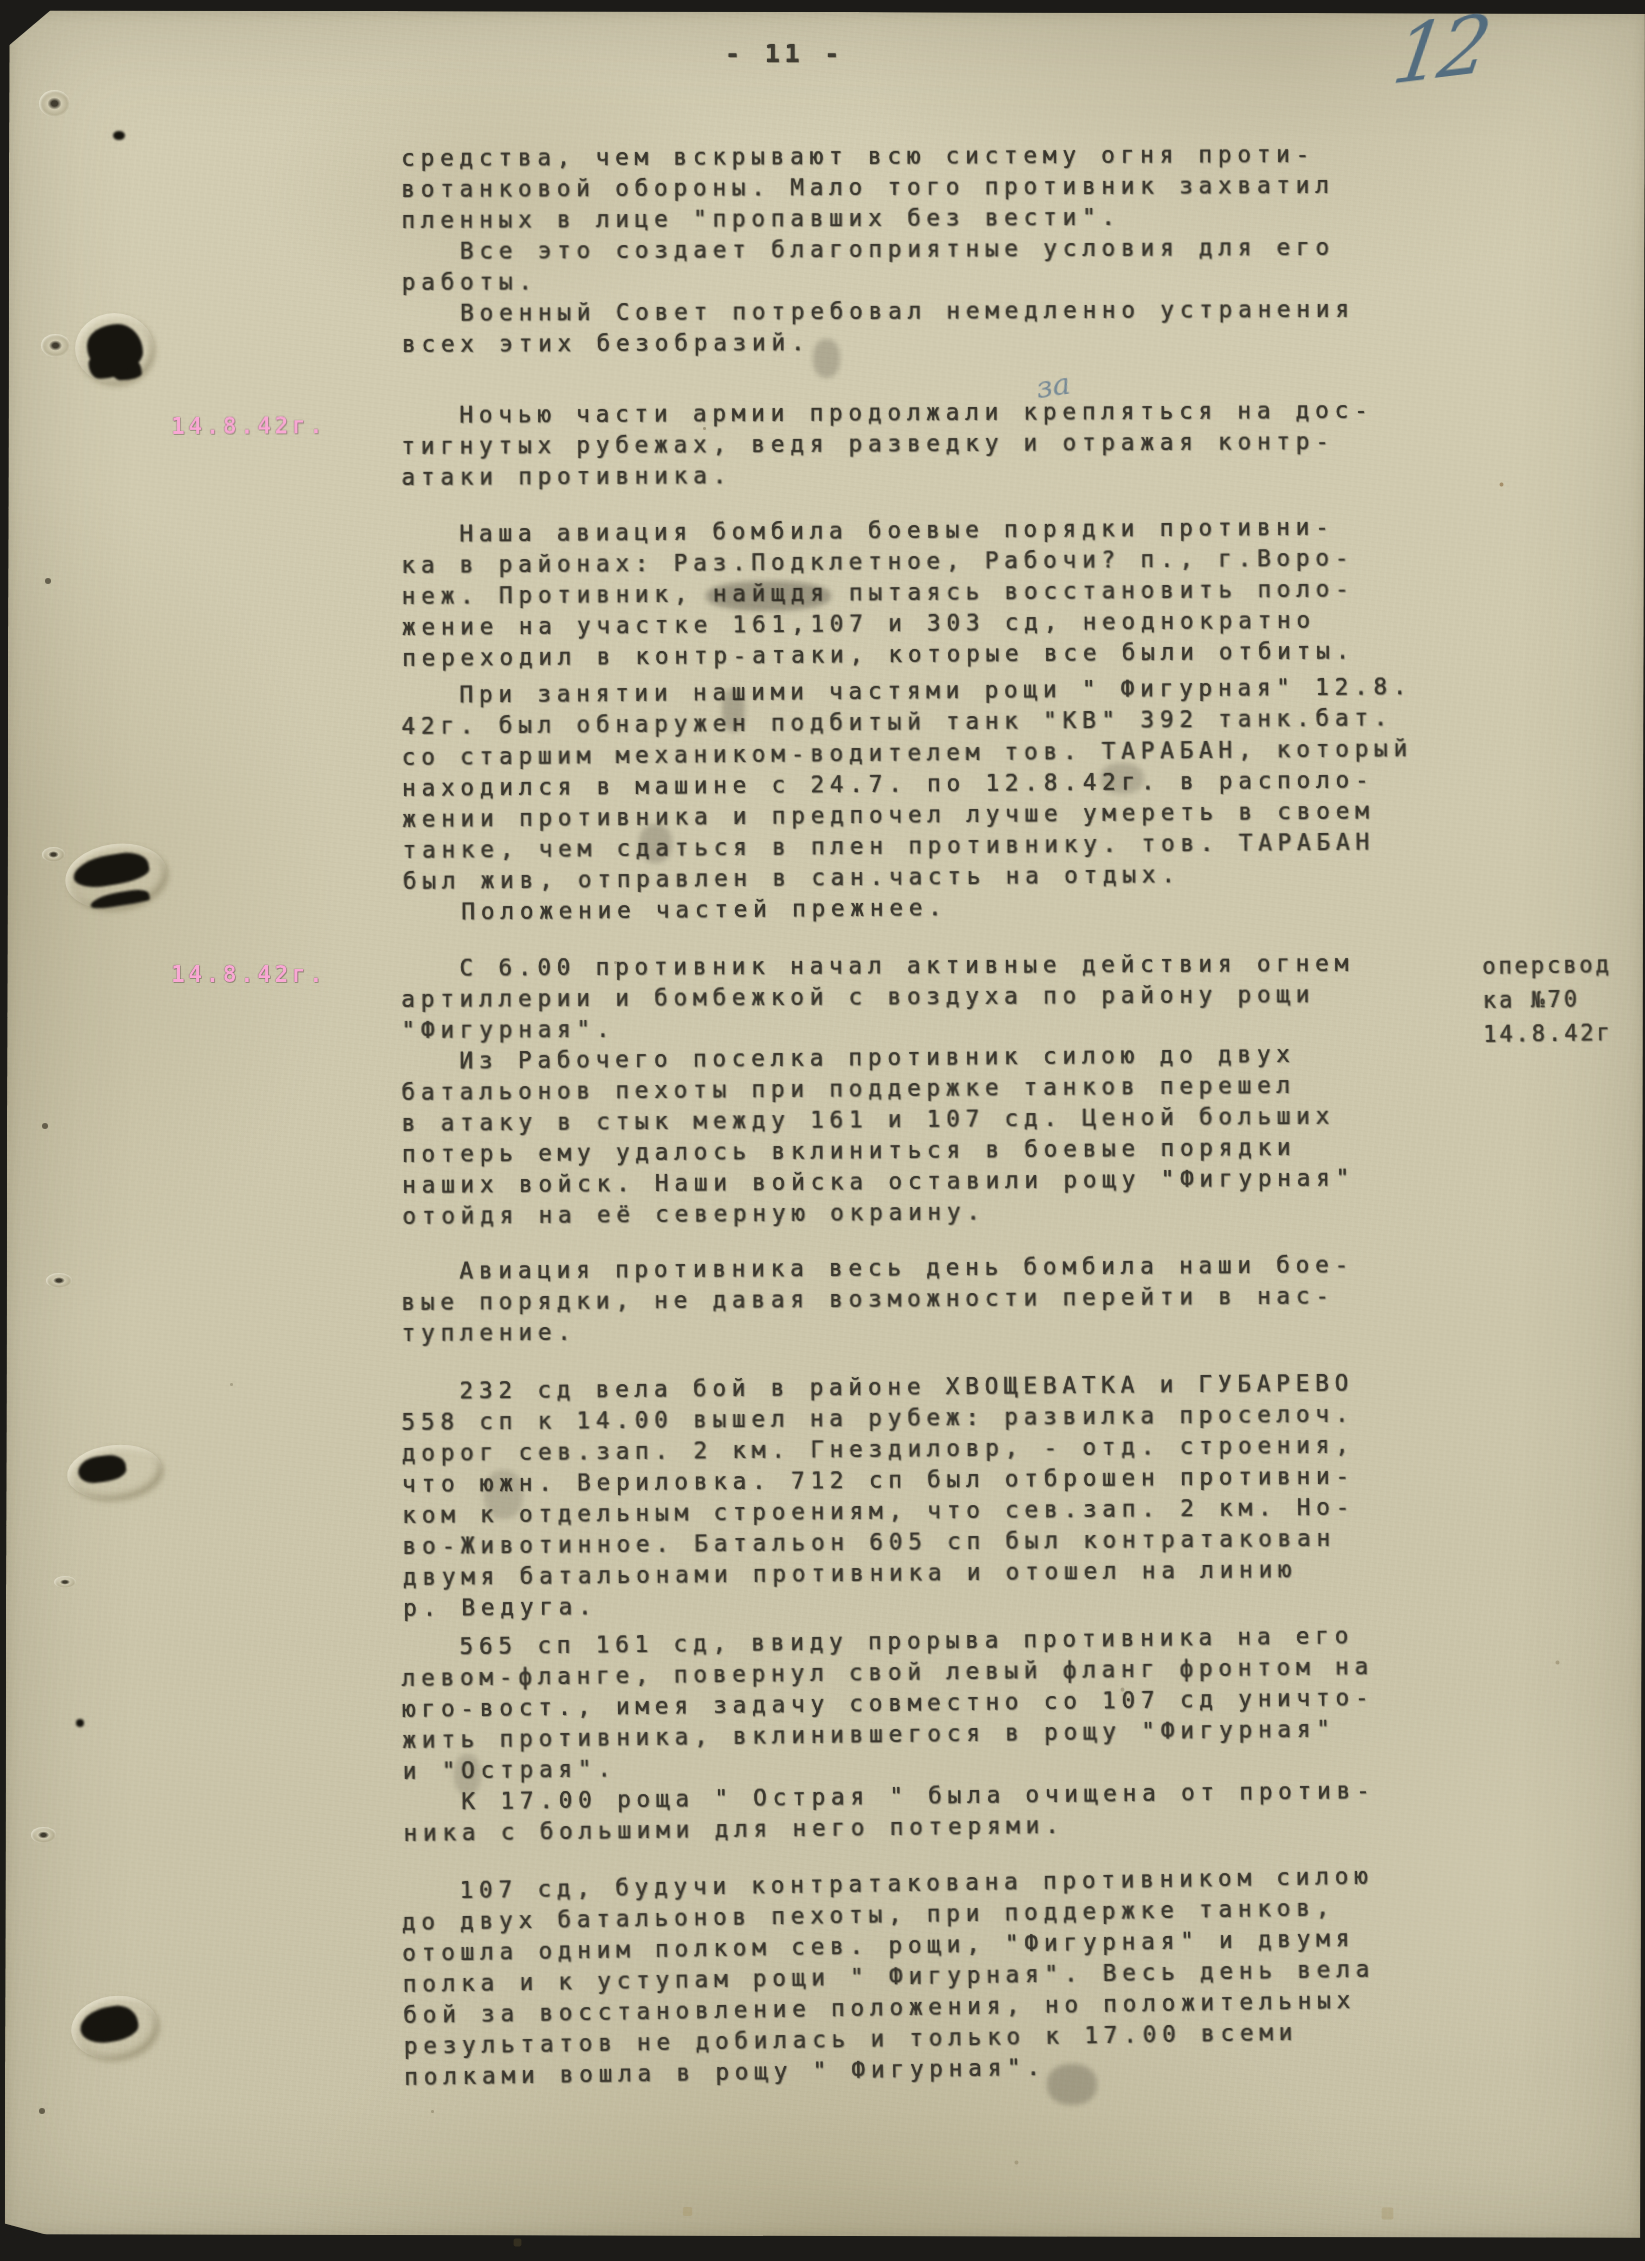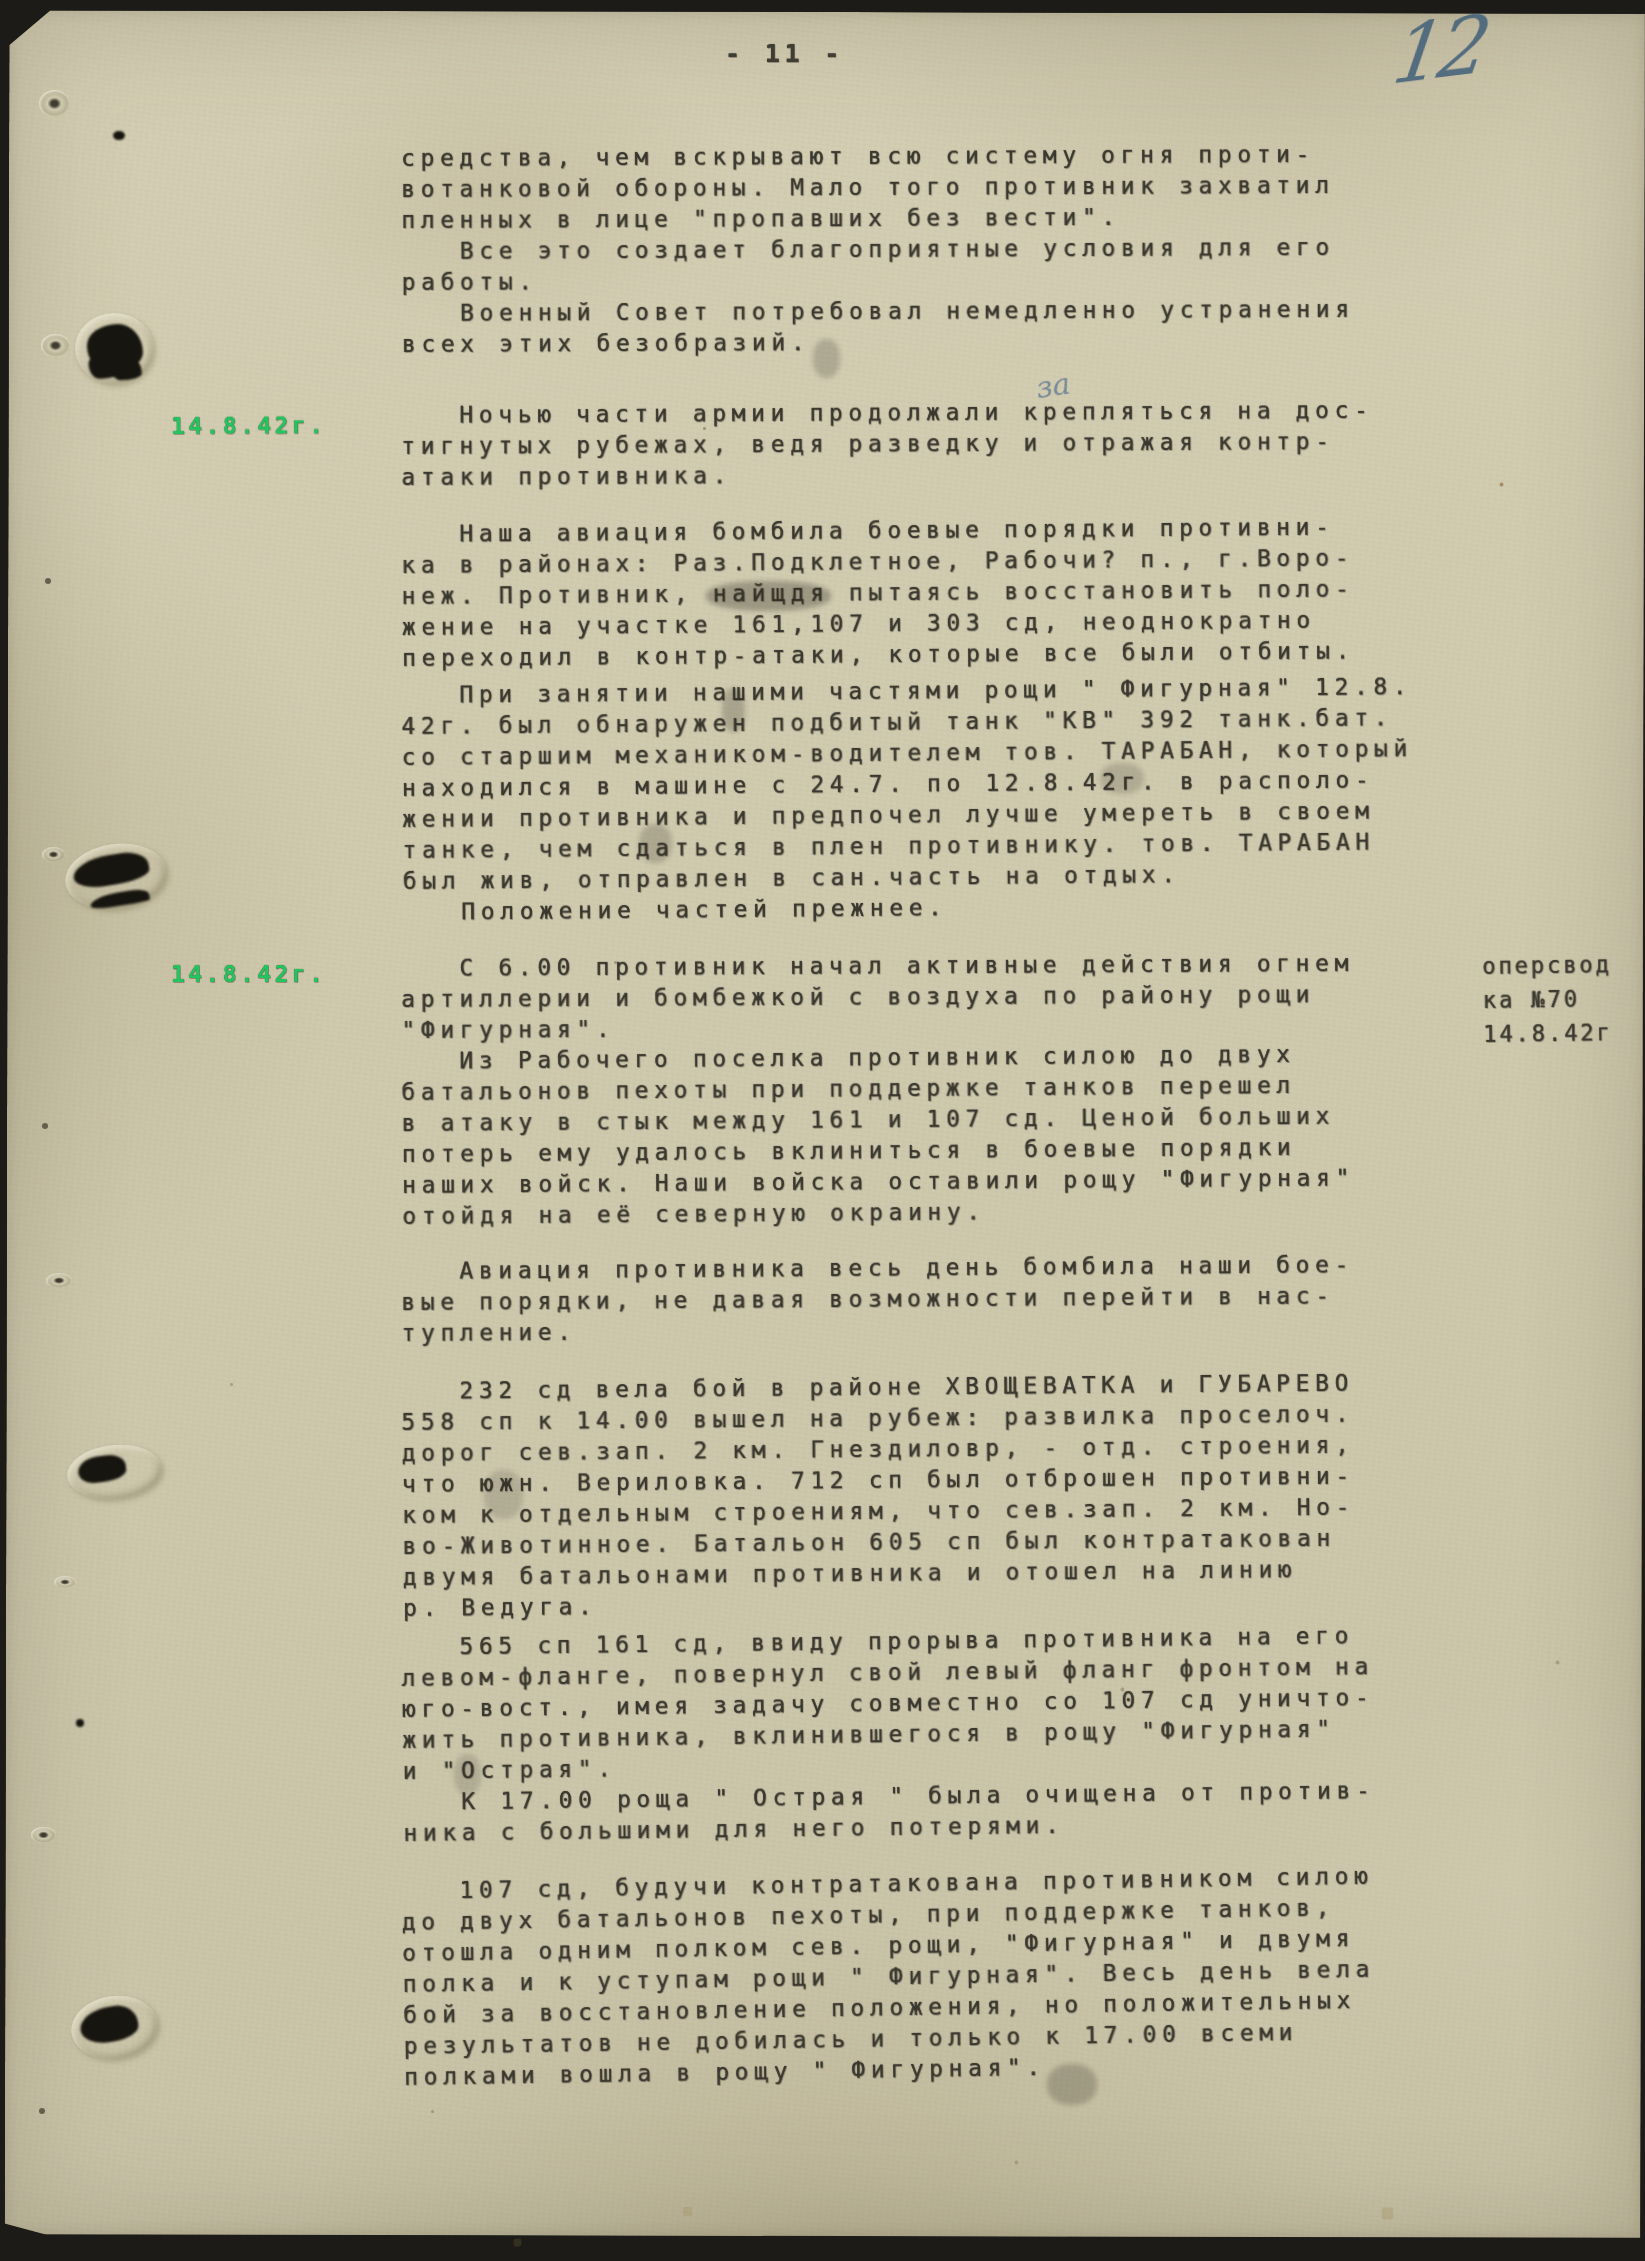--- a/index.html
+++ b/index.html
@@ -27,21 +27,21 @@
   .p2{top:400px;transform:rotate(-0.30deg);}
   .p3{top:519px;transform:rotate(-0.45deg);}
   .p4{top:680px;transform:rotate(-0.50deg);}
   .p5{top:953px;transform:rotate(-0.30deg);}
   .p6{top:1046px;transform:rotate(-0.45deg);}
   .p7{top:1256px;transform:rotate(-0.40deg);}
   .p8{top:1376px;transform:rotate(-0.50deg);}
   .p9{top:1632px;transform:rotate(-0.70deg);}
   .p10{top:1876px;transform:rotate(-0.90deg);}
   .pagenum{left:725px;top:38px;font-size:25px;letter-spacing:4.8px;font-weight:bold;color:#403d33;}
-  .mdate{left:171px;letter-spacing:3.4px;font-weight:bold;color:#22c55e;}
+  .mdate{left:171px;letter-spacing:3.4px;font-weight:bold;color:#f9a8d4;}
   .d1{top:411px;transform:rotate(-0.3deg);}
   .d2{top:959px;}
   .opersvodka{left:1482px;top:949px;font-size:22.4px;line-height:34px;letter-spacing:2.7px;
               transform:rotate(-0.8deg);color:#3d3a30;}
   .hand{position:absolute;font-family:"DejaVu Serif", serif;font-style:italic;z-index:3;}
   .hand12{left:1394px;top:4.1px;font-size:80px;color:rgba(58,92,120,0.82);
           transform:rotate(-7deg) skewX(-16deg);letter-spacing:-5.4px;filter:blur(0.3px);}
   .za{left:1036px;top:368px;font-size:30px;color:rgba(88,116,142,0.75);
       transform:rotate(-9deg);filter:blur(0.3px);}
   .blot{position:absolute;background:#17150f;filter:blur(0.8px);z-index:3;}

